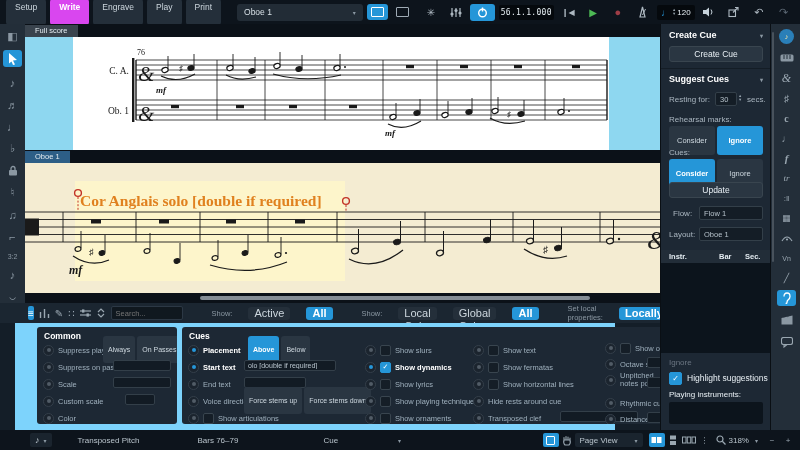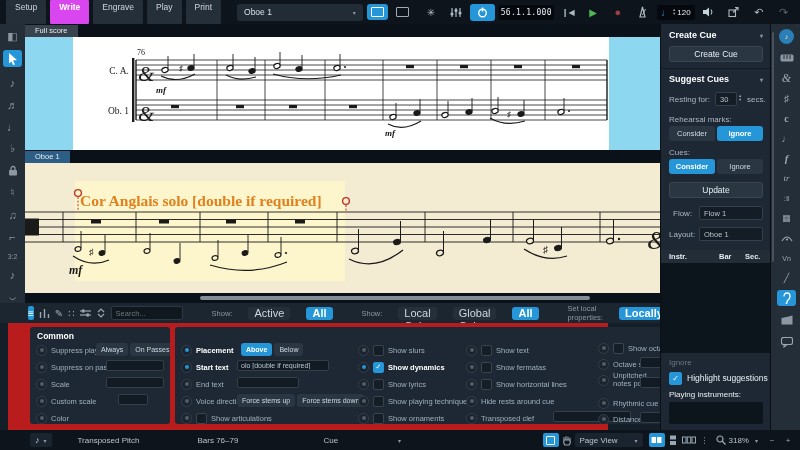--- a/index.html
+++ b/index.html
@@ -49,34 +49,34 @@
        display:flex;align-items:center;gap:5px;padding:0 4px 0 28px;box-sizing:border-box;}
   .ptb-ic{width:18px;height:14px;border-radius:2px;display:flex;align-items:center;justify-content:center;
           color:#9aa7b1;font-size:10px;}
   .ptb-ic.on{background:#2596d8;color:#fff;}
   #psearch{width:62px;height:12px;background:#10181f;border:1px solid #2c3845;border-radius:2px;
            color:#8b98a3;font-size:7.5px;padding:0 4px;outline:none;}
   .flt-label{color:#8b98a3;font-size:7.5px;margin-left:24px;}
   .pillopt{height:13px;line-height:13px;padding:0 6px;border-radius:3px;background:#242f3a;font-size:11px;color:#cdd7de;margin-left:11px;}
   .pillopt.on{background:#2596d8;color:#fff;font-weight:bold;}
   
-  #pcontent{position:absolute;left:8px;top:323px;width:600px;height:107px;background:#b91c1c;}
+  #pcontent{position:absolute;left:15px;top:323px;width:600px;height:107px;background:#7dd3fc;}
   .card{position:absolute;top:4px;height:97px;background:#1d2834;border-radius:3px;overflow:hidden;}
   .card h4{margin:0;padding:4px 0 0 7px;font-size:8.5px;color:#fff;}
   .prow{position:absolute;height:12px;display:flex;align-items:center;gap:4px;}
   .tdot{width:9px;height:9px;border-radius:50%;background:#1b242e;border:1px solid #343f4a;position:relative;flex:none;}
   .tdot::after{content:"";position:absolute;left:2.5px;top:2.5px;width:4px;height:4px;border-radius:50%;background:#515c66;}
   .tdot.on::after{background:#2596d8;}
   .cb{width:9px;height:9px;border-radius:2px;background:#151e27;border:1px solid #39454f;flex:none;
       display:flex;align-items:center;justify-content:center;color:#fff;font-size:7px;}
   .cb.on{background:#2596d8;border-color:#2596d8;}
   .cb.on::after{content:"✓";}
   .plabel{font-size:7.5px;color:#9fb0bd;white-space:nowrap;}
   .plabel.on{color:#fff;font-weight:bold;}
-  .pbtn{height:13px;line-height:13px;padding:0 5px;border-radius:3px;background:#2a3642;font-size:7px;color:#cfd9e0;white-space:nowrap;}
+  .pbtn{height:13px;line-height:13px;padding:7px 5px;border-radius:3px;background:#2a3642;font-size:7px;color:#cfd9e0;white-space:nowrap;}
   .pbtn.on{background:#2596d8;color:#fff;font-weight:bold;}
   .pinput{background:#121b24;border:1px solid #333f49;border-radius:2px;height:11px;color:#bac6cf;
           font-size:7px;padding:0 3px;outline:none;box-sizing:border-box;font-family:"Liberation Sans",sans-serif;}
   
   #rpanel{position:absolute;left:660px;top:24px;width:110px;height:406px;background:#1d2834;border-left:1px solid #0a0f14;box-sizing:border-box;}
   .rp-h{position:absolute;left:8px;width:94px;display:flex;align-items:center;font-size:9px;font-weight:bold;color:#fff;}
   .rp-h .chev{margin-left:auto;}
   .rp-btn{position:absolute;left:8px;width:94px;height:16px;background:#2a3642;border:1px solid #39454f;
           border-radius:3px;color:#e8eff4;font-size:8.5px;display:flex;align-items:center;justify-content:center;box-sizing:border-box;}
   .rp-lab{position:absolute;left:8px;font-size:8px;color:#aab6c0;}
@@ -444,20 +444,21 @@
           <span class="plabel">Custom scale</span>
         </div>
       <input class="pinput" style="position: absolute; left: 88px; top: 67px; width: 30px;">
       <div class="prow" style="left:6px;top:85px">
           <span class="tdot"></span>
           <span class="plabel">Color</span>
         </div>
     </div>
 
     <div class="card" style="left:167px;width:488px">
+      <h4>Cues</h4>
 
       <div class="prow" style="left:6px;top:17px">
           <span class="tdot on"></span>
           <span class="plabel on">Placement</span>
         </div>
       <div class="prow" style="left:6px;top:34px">
           <span class="tdot on"></span>
           <span class="plabel on">Start text</span>
         </div>
       <div class="prow" style="left:6px;top:51px">

